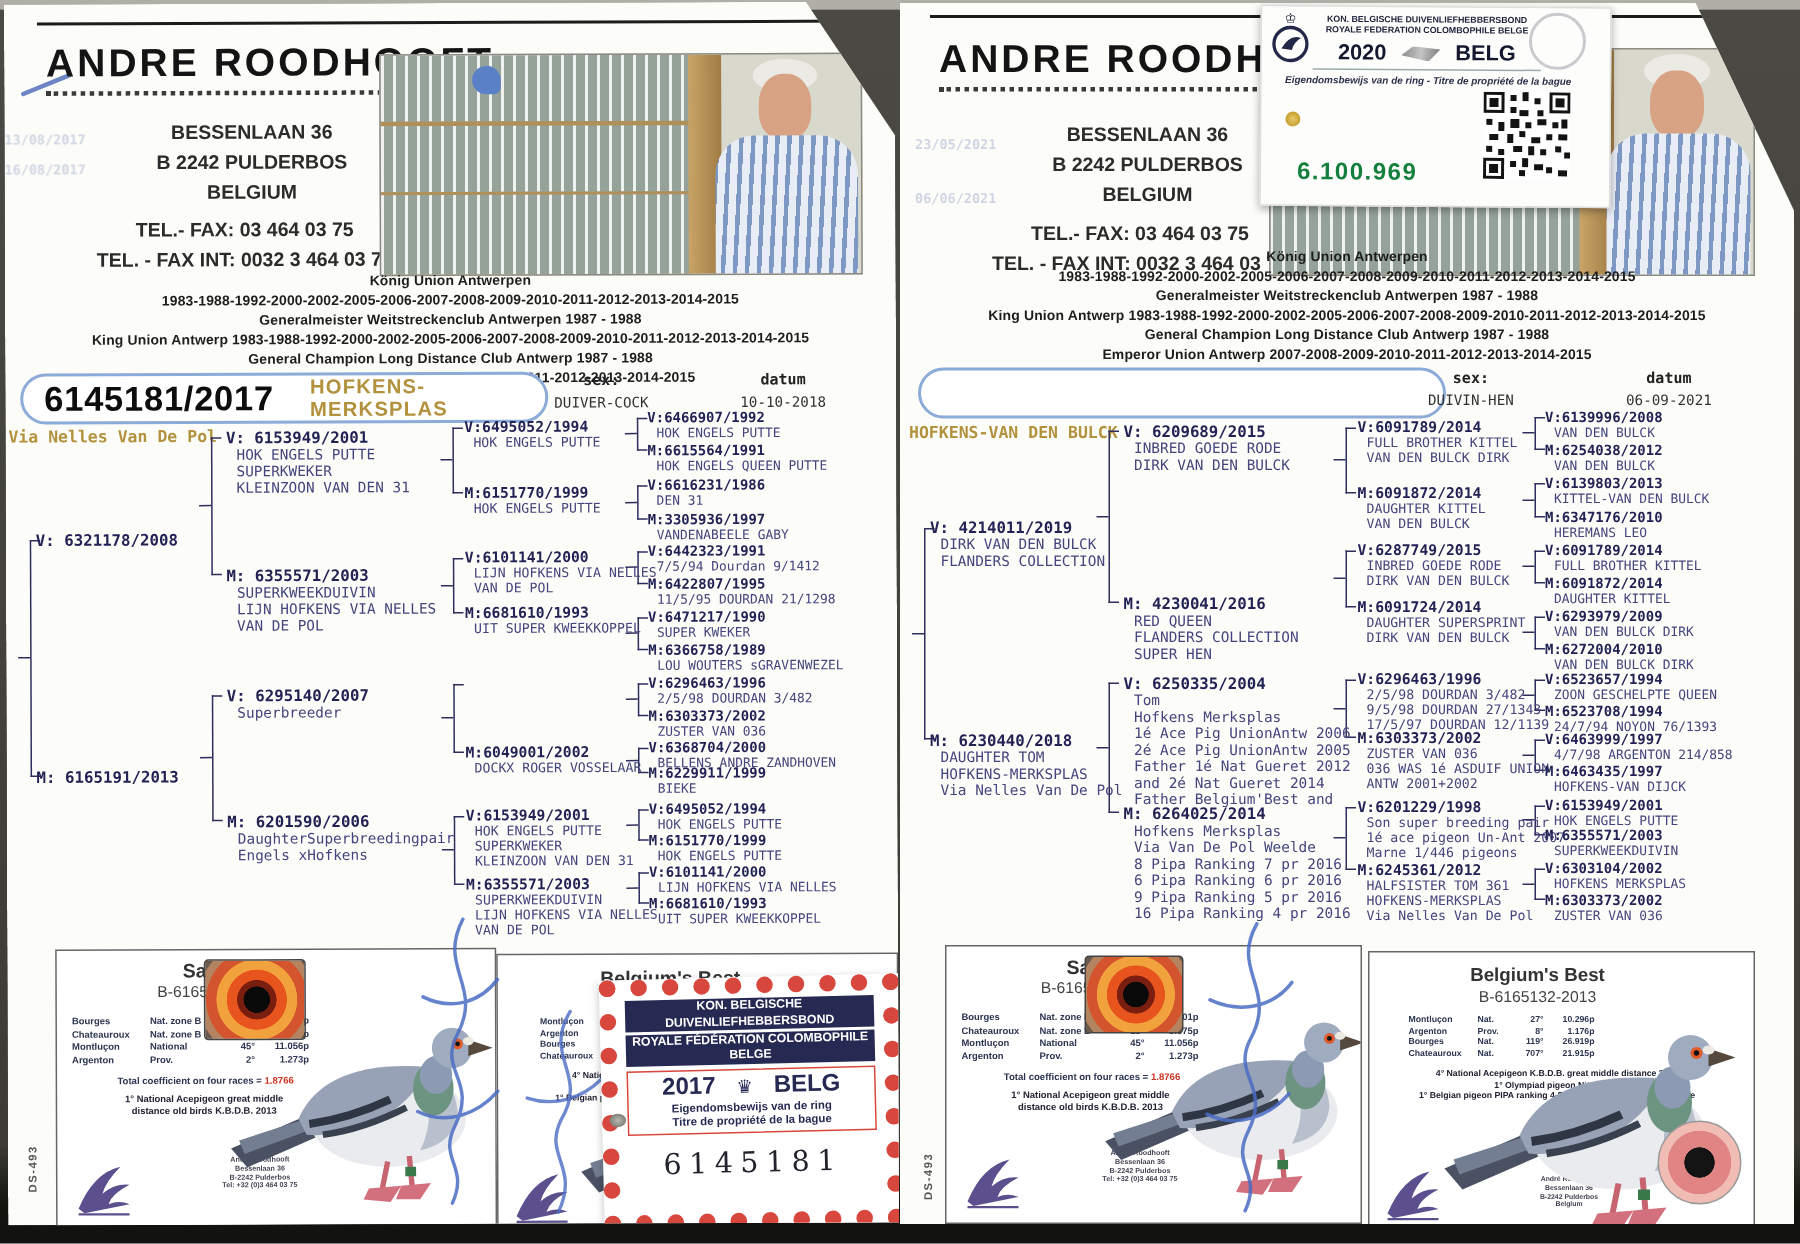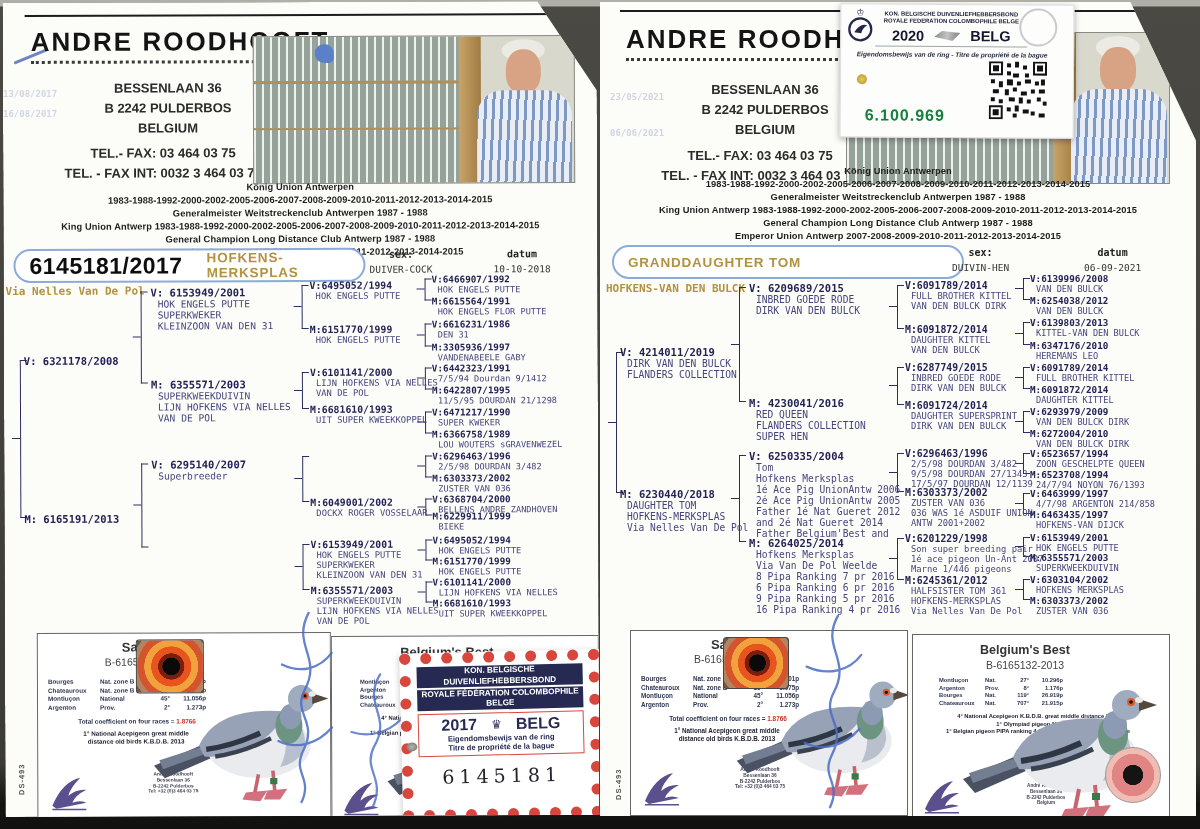--- a/index.html
+++ b/index.html
@@ -256,20 +256,25 @@
   <div class="en" style="left:147px;top:376px">
       <div class="rg">M: 6355571/2003</div>
       <div class="tx">SUPERKWEEKDUIVIN
 LIJN HOFKENS VIA NELLES
 VAN DE POL</div>
     </div>
   <div class="en" style="left:147px;top:456px">
       <div class="rg">V: 6295140/2007</div>
       <div class="tx">Superbreeder</div>
     </div>
+  <div class="en" style="left:147px;top:540px">
+      <div class="rg">M: 6201590/2006</div>
+      <div class="tx">DaughterSuperbreedingpair
+Engels xHofkens</div>
+    </div>
 
   <div class="en md" style="left:306px;top:278px">
       <div class="rg">V:6495052/1994</div>
       <div class="tx">HOK ENGELS PUTTE</div>
     </div>
   <div class="en md" style="left:306px;top:322px">
       <div class="rg">M:6151770/1999</div>
       <div class="tx">HOK ENGELS PUTTE</div>
     </div>
   <div class="en md" style="left:306px;top:365px">
@@ -297,21 +302,21 @@
 LIJN HOFKENS VIA NELLES
 VAN DE POL</div>
     </div>
 
   <div class="en sm" style="left:428px;top:273px">
       <div class="rg">V:6466907/1992</div>
       <div class="tx">HOK ENGELS PUTTE</div>
     </div>
   <div class="en sm" style="left:428px;top:295px">
       <div class="rg">M:6615564/1991</div>
-      <div class="tx">HOK ENGELS FLOR PUTTE</div>
+      <div class="tx">HOK ENGELS QUEEN PUTTE</div>
     </div>
   <div class="en sm" style="left:428px;top:318px">
       <div class="rg">V:6616231/1986</div>
       <div class="tx">DEN 31</div>
     </div>
   <div class="en sm" style="left:428px;top:341px">
       <div class="rg">M:3305936/1997</div>
       <div class="tx">VANDENABEELE GABY</div>
     </div>
   <div class="en sm" style="left:428px;top:362px">
@@ -535,21 +540,20 @@
   <div class="hon" style="top:164px">
     <div>König Union Antwerpen</div>
     <div>1983-1988-1992-2000-2002-2005-2006-2007-2008-2009-2010-2011-2012-2013-2014-2015</div>
     <div>Generalmeister Weitstreckenclub Antwerpen 1987 - 1988</div>
     <div>King Union Antwerp 1983-1988-1992-2000-2002-2005-2006-2007-2008-2009-2010-2011-2012-2013-2014-2015</div>
     <div>General Champion Long Distance Club Antwerp 1987 - 1988</div>
     <div>Emperor Union Antwerp 2007-2008-2009-2010-2011-2012-2013-2014-2015</div>
   </div>
 
   <div class="idbox" style="left:12px;top:243px;width:352px;height:34px">
-    <span class="idname">GRANDDAUGHTER TOM</span>
   </div>
   <div class="kv" style="left:352px;top:245px">
     <div>sex:</div>
     <div class="v">DUIVIN-HEN</div>
   </div>
   <div class="kv" style="left:484px;top:245px">
     <div>datum</div>
     <div class="v">06-09-2021</div>
   </div>
   <div class="strain" style="left:6px;top:280px">HOFKENS-VAN DEN BULCK</div>

